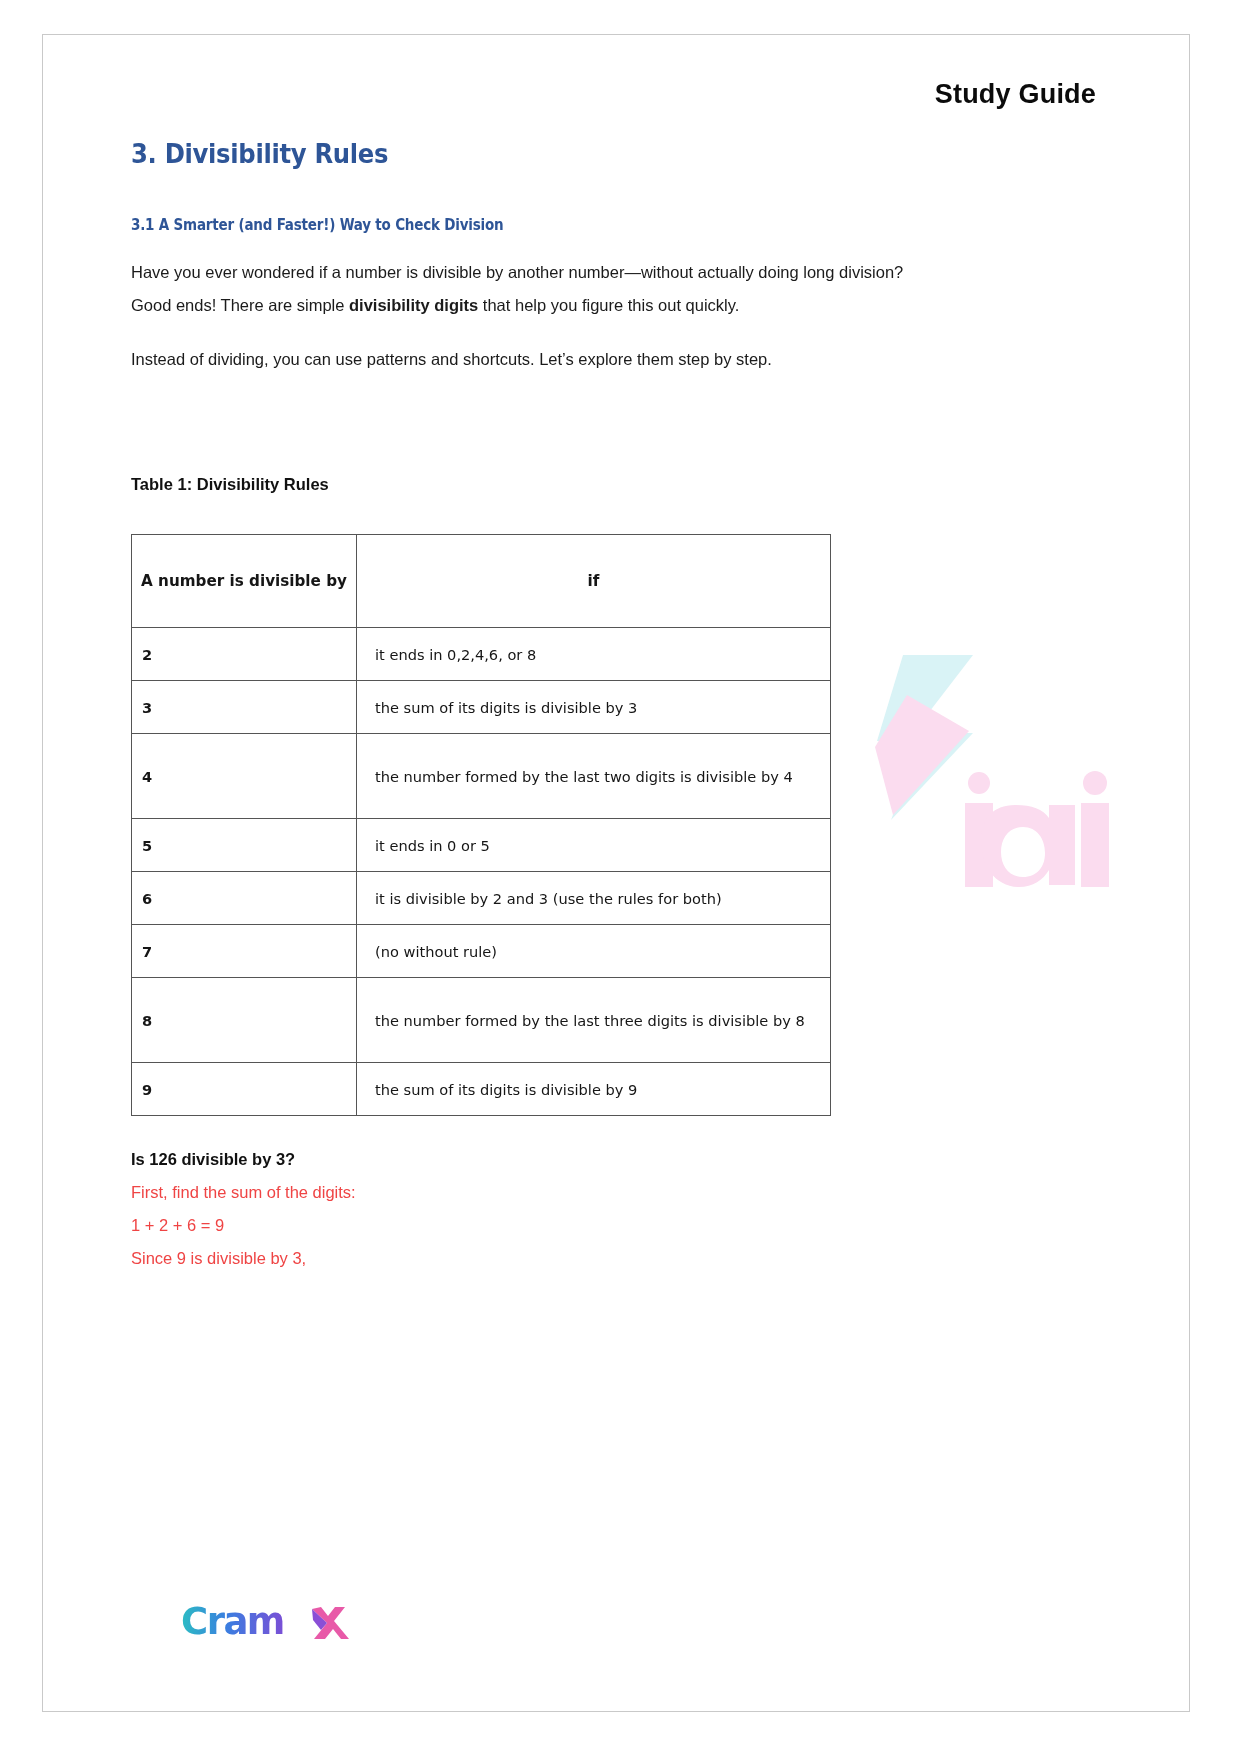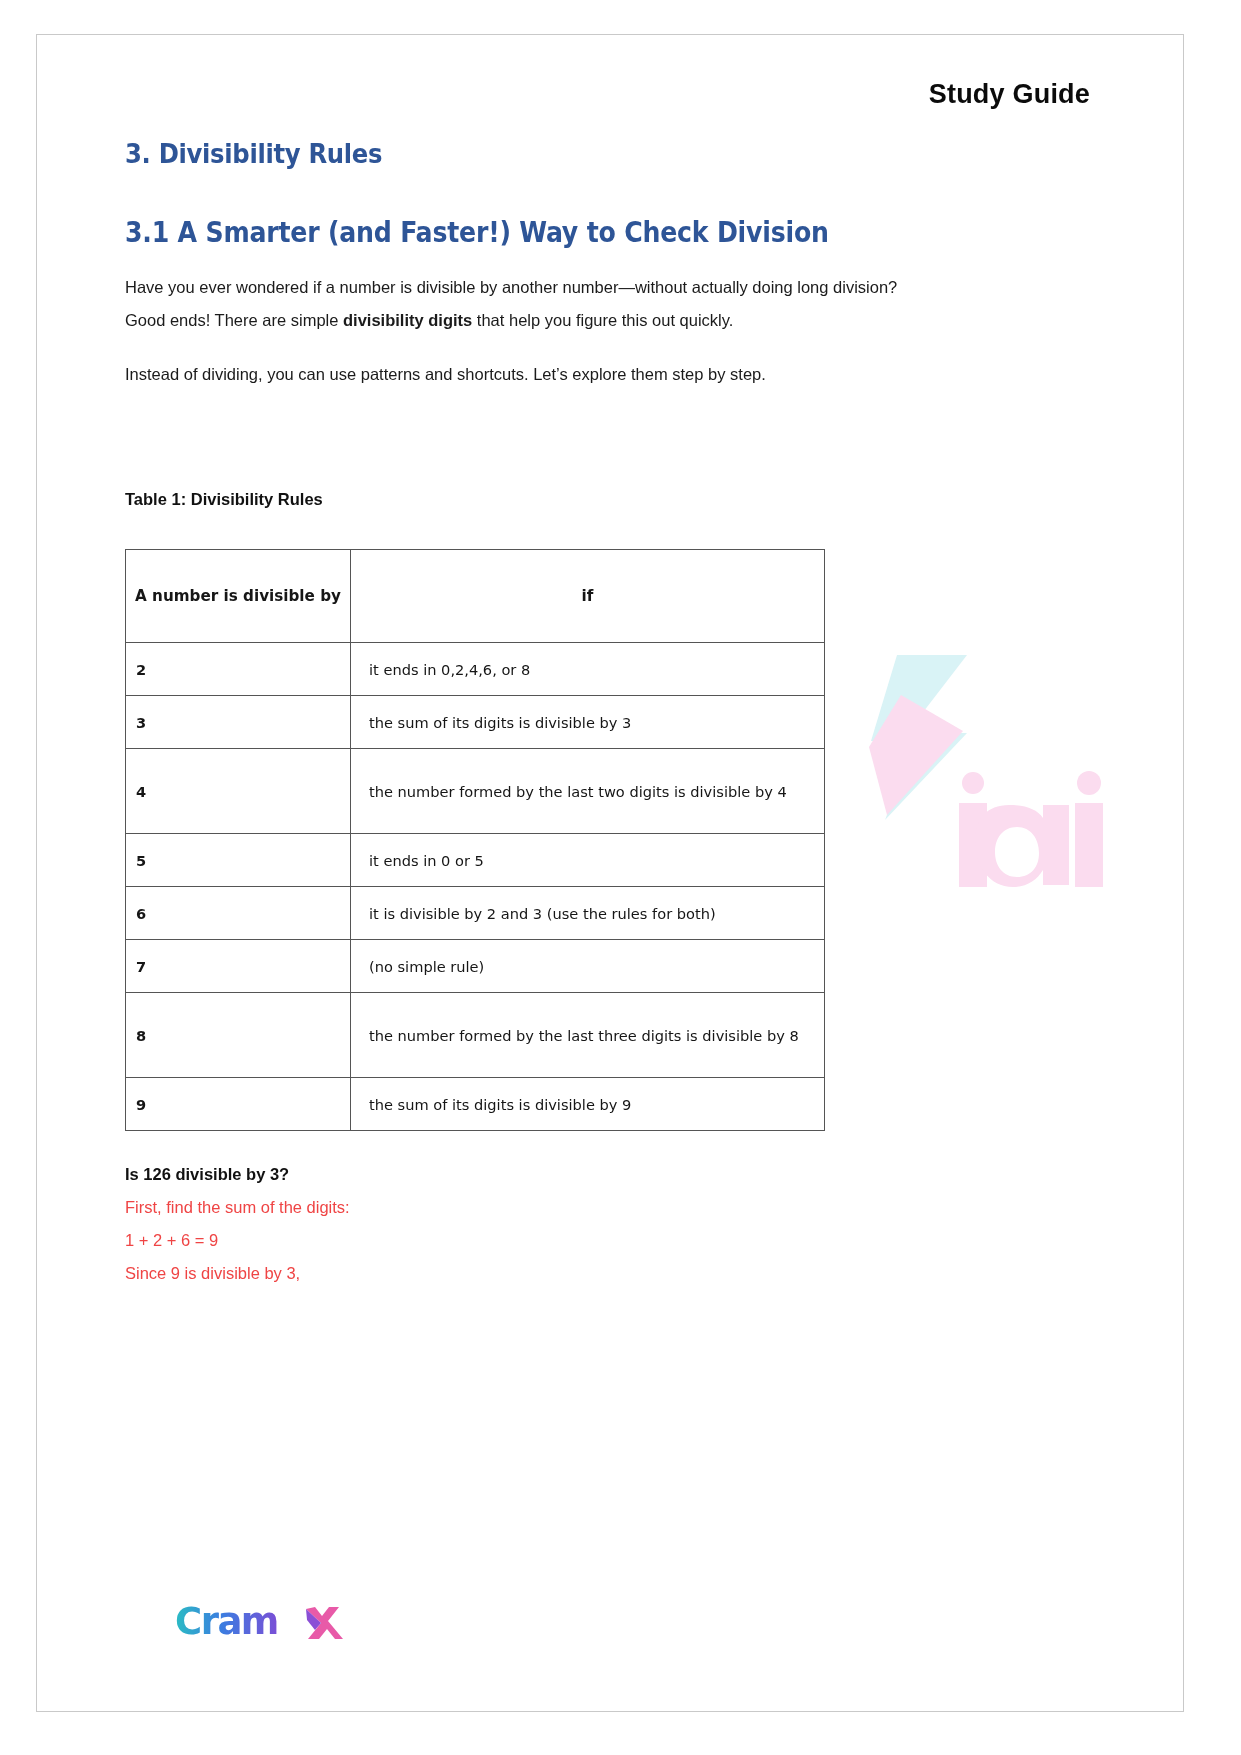--- a/index.html
+++ b/index.html
@@ -9,21 +9,21 @@
   }
   body {
     width: 1241px;
     height: 1755px;
     font-family: "Liberation Sans", sans-serif;
     position: relative;
     overflow: hidden;
   }
   .page {
     position: absolute;
-    left: 36px;
+    left: 42px;
     top: 34px;
     width: 1148px;
     height: 1678px;
     border: 1px solid #c9c9c9;
     background: #fff;
     box-sizing: border-box;
     overflow: hidden;
   }
   .content {
     position: relative;
@@ -47,21 +47,21 @@
   h1.sec-title {
     font-family: "DejaVu Sans Condensed", "Liberation Sans Narrow", "Liberation Sans", sans-serif;
     font-size: 27px;
     font-weight: bold;
     color: #2e5597;
     margin: 28px 0 0 0;
     letter-spacing: -0.3px;
   }
   h2.sub-title {
     font-family: "DejaVu Sans Condensed", "Liberation Sans Narrow", "Liberation Sans", sans-serif;
-    font-size: 28px;
+    font-size: 15px;
     font-weight: bold;
     color: #2e5597;
     margin: 47px 0 0 0;
     letter-spacing: -0.2px;
   }
 
   
   p.body {
     font-size: 16.5px;
     line-height: 2.0;
@@ -222,21 +222,21 @@
           <tr class="r-short">
             <td class="c1">5</td>
             <td class="c2">it ends in 0 or 5</td>
           </tr>
           <tr class="r-short">
             <td class="c1">6</td>
             <td class="c2">it is divisible by 2 and 3 (use the rules for both)</td>
           </tr>
           <tr class="r-short">
             <td class="c1">7</td>
-            <td class="c2">(no simple rule)</td>
+            <td class="c2">(no without rule)</td>
           </tr>
           <tr class="r-tall">
             <td class="c1">8</td>
             <td class="c2">the number formed by the last three digits is divisible by 8</td>
           </tr>
           <tr class="r-short">
             <td class="c1">9</td>
             <td class="c2">the sum of its digits is divisible by 9</td>
           </tr>
         </tbody>

